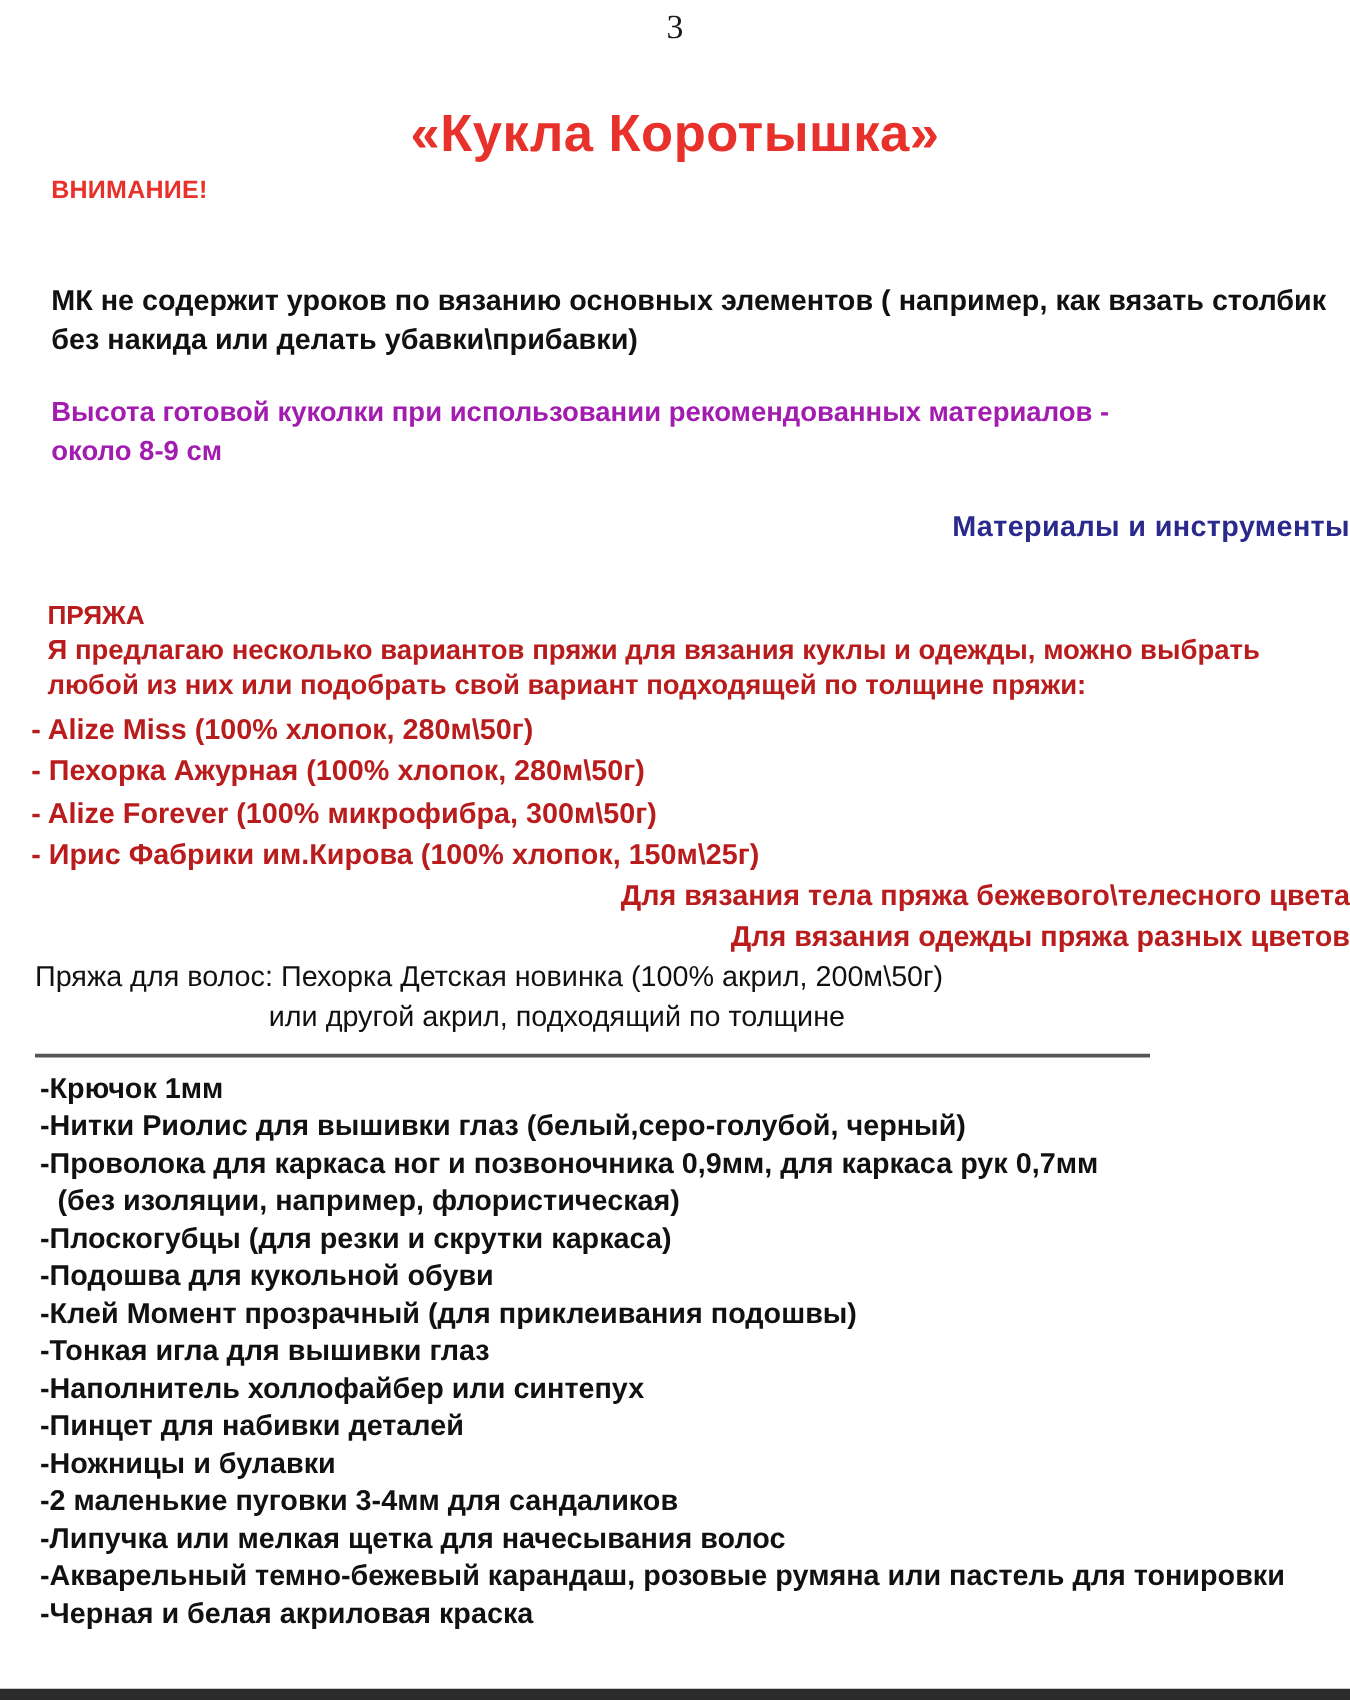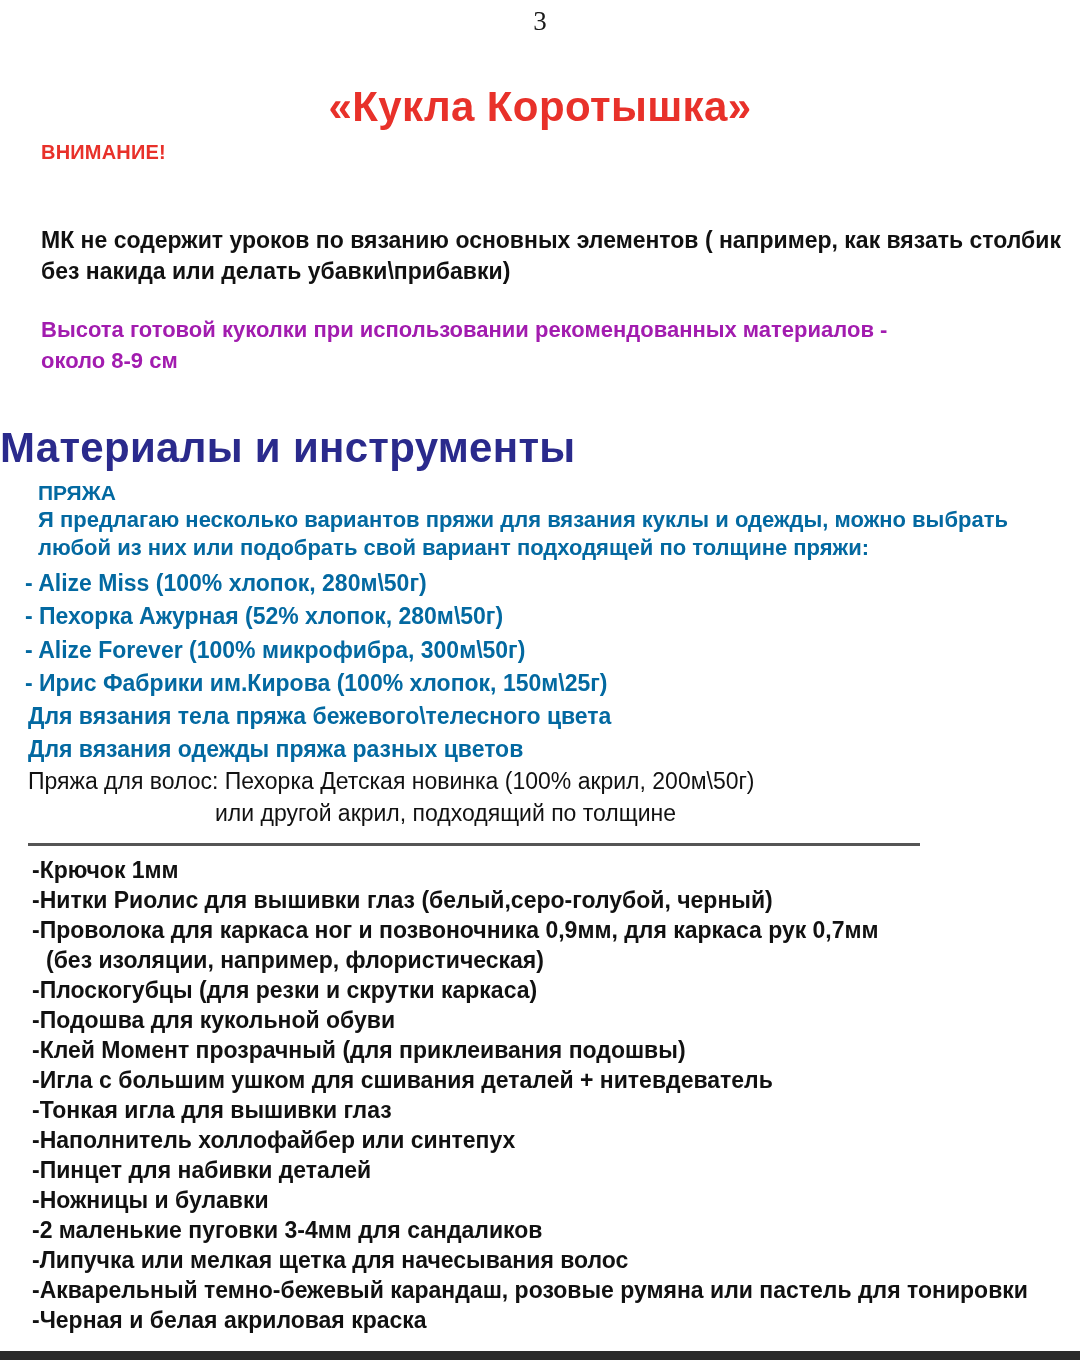--- a/index.html
+++ b/index.html
@@ -76,33 +76,33 @@
     font-weight: bold;
     line-height: 1.42;
   }
 
   
   .section-heading {
     position: absolute;
     top: 389px;
     left: 0;
     width: 1080px;
-    text-align: left;
-    font-size: 42px;
+    text-align: right;
+    font-size: 23px;
     font-weight: bold;
     letter-spacing: 0.3px;
   }
 
   
   .yarn-block {
     position: absolute;
     top: 481px;
     left: 0;
     width: 1080px;
-    color: #0369a1;
+    color: #b91c1c;
   }
   .yarn-label {
     margin-left: 38px;
     font-size: 21px;
     font-weight: bold;
     line-height: 1.18;
   }
   .yarn-intro {
     margin-left: 38px;
     width: 1000px;
@@ -121,20 +121,21 @@
     font-weight: bold;
     line-height: 1.45;
     white-space: nowrap;
   }
   .yarn-note {
     margin-left: 28px;
     font-size: 23px;
     font-weight: bold;
     line-height: 1.42;
     white-space: nowrap;
+    text-align: right;
   }
 
   
   .hair-yarn {
     position: absolute;
     top: 765px;
     left: 0;
     width: 864px;
     color: #111111;
     font-size: 23px;
@@ -201,21 +202,21 @@
 
   <p class="height-note" style="color: #a21caf;">Высота готовой куколки при использовании рекомендованных материалов - около 8-9 см</p>
 
   <h2 class="section-heading" style="color: rgb(42, 42, 140);">Материалы и инструменты</h2>
 
   <div class="yarn-block">
     <div class="yarn-label">ПРЯЖА</div>
     <div class="yarn-intro">Я предлагаю несколько вариантов пряжи для вязания куклы и одежды, можно выбрать любой из них или подобрать свой вариант подходящей по толщине пряжи:</div>
     <ul class="yarn-list">
       <li>- Alize Miss (100% хлопок, 280м\50г)</li>
-      <li>- Пехорка Ажурная (52% хлопок, 280м\50г)</li>
+      <li>- Пехорка Ажурная (100% хлопок, 280м\50г)</li>
       <li>- Alize Forever (100% микрофибра, 300м\50г)</li>
       <li>- Ирис Фабрики им.Кирова (100% хлопок, 150м\25г)</li>
     </ul>
     <div class="yarn-note">Для вязания тела пряжа бежевого\телесного цвета</div>
     <div class="yarn-note">Для вязания одежды пряжа разных цветов</div>
   </div>
 
   <div class="hair-yarn">
     <div class="line1">Пряжа для волос: Пехорка Детская новинка (100% акрил, 200м\50г)</div>
     <div class="line2">или другой акрил, подходящий по толщине</div>
@@ -224,21 +225,20 @@
   <div class="divider" style="background: rgb(85, 85, 85);"></div>
 
   <ul class="tools-list">
       <li>-Крючок 1мм</li>
       <li>-Нитки Риолис для вышивки глаз (белый,серо-голубой, черный)</li>
       <li>-Проволока для каркаса ног и позвоночника 0,9мм, для каркаса рук 0,7мм</li>
       <li class="sub">(без изоляции, например, флористическая)</li>
       <li>-Плоскогубцы (для резки и скрутки каркаса)</li>
       <li>-Подошва для кукольной обуви</li>
       <li>-Клей Момент прозрачный  (для приклеивания подошвы)</li>
-      <li>-Игла с большим ушком для сшивания деталей + нитевдеватель</li>
       <li>-Тонкая игла для вышивки глаз</li>
       <li>-Наполнитель холлофайбер или синтепух</li>
       <li>-Пинцет для набивки деталей</li>
       <li>-Ножницы и булавки</li>
       <li>-2 маленькие пуговки 3-4мм для сандаликов</li>
       <li>-Липучка или мелкая щетка для начесывания волос</li>
       <li>-Акварельный темно-бежевый карандаш, розовые румяна или пастель для тонировки</li>
       <li>-Черная и белая акриловая краска</li>
     </ul>
 

